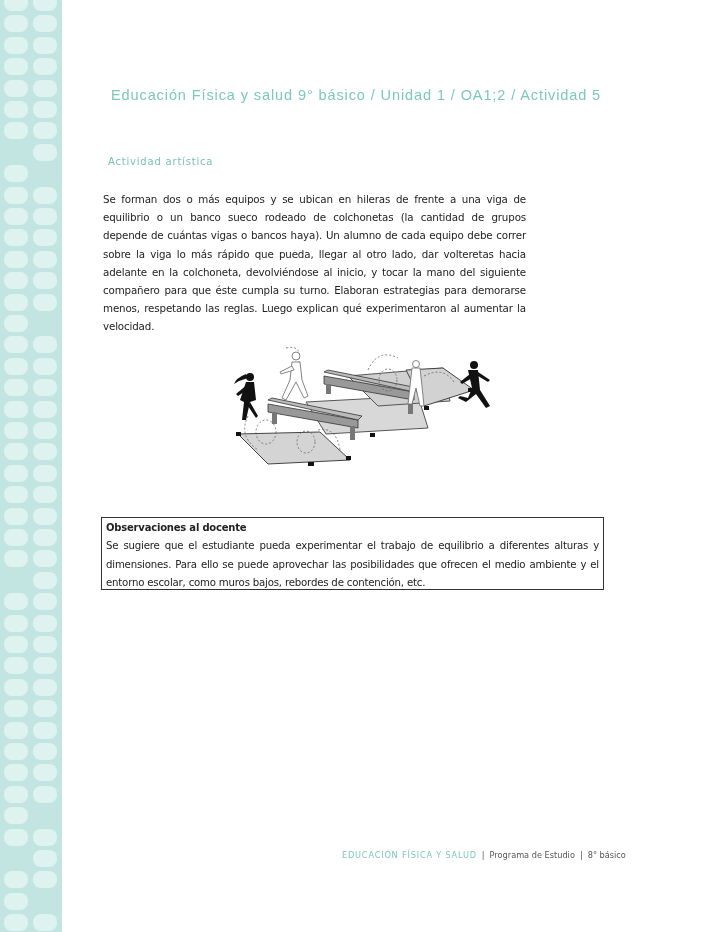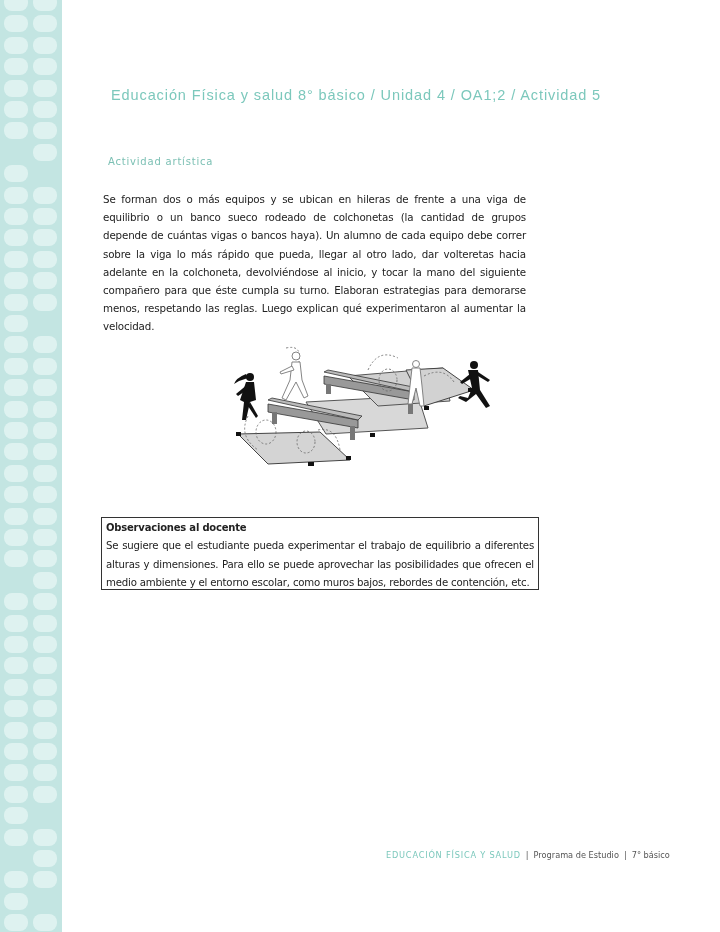--- a/index.html
+++ b/index.html
@@ -36,32 +36,32 @@
   .body-text {
     position: absolute; left: 103px; top: 190px; width: 423px;
     font-family: "DejaVu Sans", sans-serif; font-size: 10.3px;
     line-height: 18.2px; color: #222; text-align: justify;
     letter-spacing: -0.15px;
   }
   .figure {
     position: absolute; left: 228px; top: 346px; width: 270px; height: 124px;
   }
   .obs-box {
-    position: absolute; left: 101px; top: 517px; width: 438px; height: 73px;
+    position: absolute; left: 101px; top: 517px; width: 503px; height: 73px;
     border: 1.3px solid #333; box-sizing: border-box; padding: 1px 4px;
     font-family: "DejaVu Sans", sans-serif; font-size: 10.2px;
     line-height: 18.3px; color: #222; letter-spacing: -0.2px;
   }
   .obs-title { font-weight: bold; font-size: 10px; }
   .obs-text { text-align: justify; }
   .footer {
     position: absolute; left: 342px; top: 850px; white-space: nowrap;
     font-family: "DejaVu Sans", sans-serif; font-size: 8.2px; color: #555;
   }
-  .footer .brand { color: #7cc8bc; letter-spacing: 0.8px; margin-left: 44px; }
+  .footer .brand { color: #7cc8bc; letter-spacing: 0.8px; }
   .footer .sep { margin: 0 5px; color: #555; }
 </style>
 </head>
 <body>
 
 <div class="strip" id="strip">
     <div class="blob" style="left: 4px; top: -6px;"></div>
     <div class="blob" style="left: 33px; top: -6px;"></div>
     <div class="blob" style="left: 4px; top: 15.4px;"></div>
     <div class="blob" style="left: 33px; top: 15.4px;"></div>
@@ -183,21 +183,21 @@
     <div class="scallop" style="left: 2px; top: 763.4px;"></div>
     <div class="scallop" style="left: 2px; top: 784.8px;"></div>
     <div class="scallop" style="left: 2px; top: 806.2px;"></div>
     <div class="scallop" style="left: 2px; top: 827.6px;"></div>
     <div class="scallop" style="left: 2px; top: 849px;"></div>
     <div class="scallop" style="left: 2px; top: 870.4px;"></div>
     <div class="scallop" style="left: 2px; top: 891.8px;"></div>
     <div class="scallop" style="left: 2px; top: 913.2px;"></div>
   </div>
 
-<div class="heading">Educación Física y salud 8° básico /  Unidad 4  /  OA1;2  /  Actividad 5</div>
+<div class="heading">Educación Física y salud 9° básico /  Unidad 1  /  OA1;2  /  Actividad 5</div>
 
 <div class="subheading">Actividad artística</div>
 
 <div class="body-text">Se forman dos o más equipos y se ubican en hileras de frente a una viga de equilibrio o un banco sueco rodeado de colchonetas (la cantidad de grupos depende de cuántas vigas o bancos haya). Un alumno de cada equipo debe correr sobre la viga lo más rápido que pueda, llegar al otro lado, dar volteretas hacia adelante en la colchoneta, devolviéndose al inicio, y tocar la mano del siguiente compañero para que éste cumpla su turno. Elaboran estrategias para demorarse menos, respetando las reglas. Luego explican qué experimentaron al aumentar la velocidad.</div>
 
 <div class="figure">
   <svg width="270" height="124" viewBox="0 0 270 124" xmlns="http://www.w3.org/2000/svg">
 
     <polygon points="10,88 92,86 122,114 40,118" fill="#d4d4d4" stroke="#444" stroke-width="1"></polygon>
     <polygon points="78,56 190,50 200,82 98,88" fill="#d8d8d8" stroke="#555" stroke-width="1"></polygon>
@@ -256,14 +256,14 @@
     </g>
   </svg>
 </div>
 
 <div class="obs-box">
   <div class="obs-title">Observaciones al docente</div>
   <div class="obs-text">Se sugiere que el estudiante pueda experimentar el trabajo de equilibrio a diferentes alturas y dimensiones. Para ello se puede aprovechar las posibilidades que ofrecen el medio ambiente y el entorno escolar, como muros bajos, rebordes de contención, etc.</div>
 </div>
 
 <div class="footer">
-  <span class="brand">EDUCACIÓN FÍSICA Y SALUD</span><span class="sep">|</span><span>Programa de Estudio</span><span class="sep">|</span><span>7° básico</span>
+  <span class="brand">EDUCACIÓN FÍSICA Y SALUD</span><span class="sep">|</span><span>Programa de Estudio</span><span class="sep">|</span><span>8° básico</span>
 </div>
 
 </body></html>

